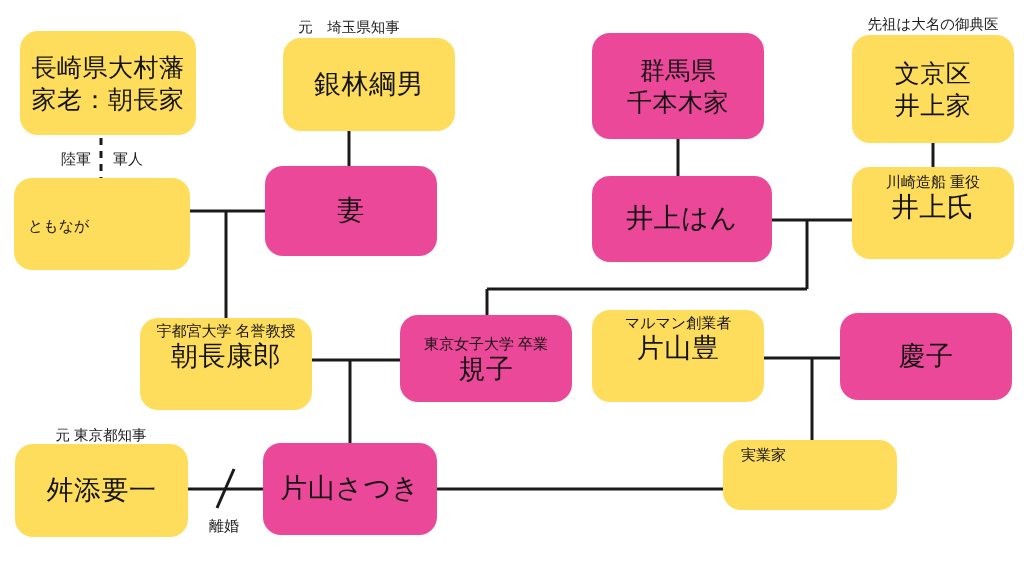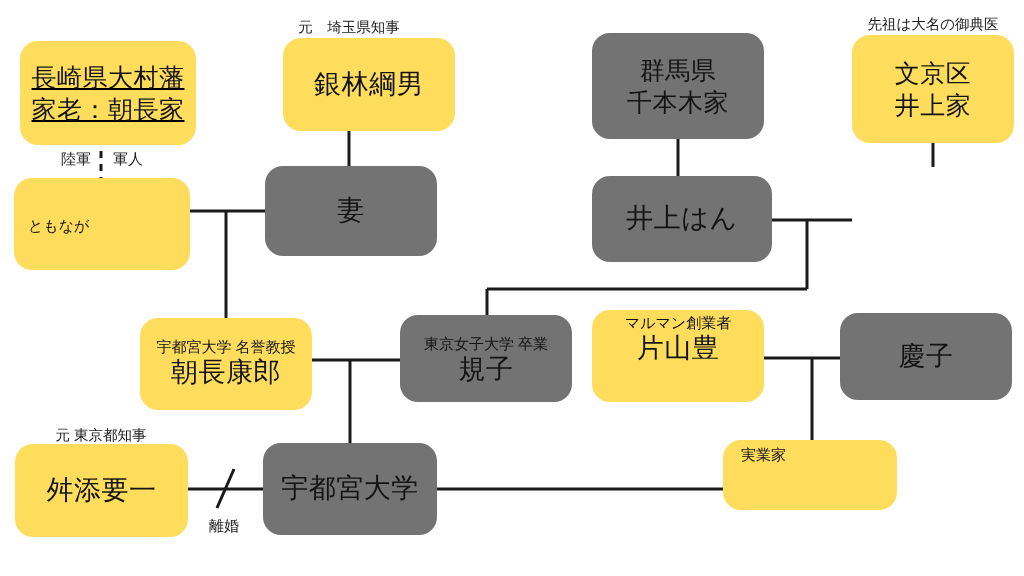--- a/index.html
+++ b/index.html
@@ -32,21 +32,21 @@
     border-radius: 18px;
     display: flex;
     flex-direction: column;
     align-items: center;
     justify-content: center;
     text-align: center;
     line-height: 1.18;
     z-index: 3;
   }
   .node.yellow { background: #FFDD5C; }
-  .node.pink   { background: #737373; }
+  .node.pink   { background: #ec4899; }
   .node .name {
     font-size: 27px;
     color: #131313;
     letter-spacing: 0.5px;
     white-space: nowrap;
   }
   .node .name.two-line {
     font-size: 25px;
     line-height: 1.3;
     white-space: pre-line;
@@ -124,21 +124,21 @@
       <line x1="217" y1="508" x2="234" y2="469"></line>
 
       <line x1="437" y1="489" x2="723" y2="489"></line>
     </g>
   </svg>
 
   <div class="edge-label" style="left:76px; top:150px;">陸軍</div>
   <div class="edge-label" style="left:128px; top:150px;">軍人</div>
   <div class="edge-label" style="left:224px; top:517px;">離婚</div>
 
-  <div class="node yellow" style="left:20px; top:41px; width:176px; height:104px;text-decoration:underline;">
+  <div class="node yellow" style="left:20px; top:31px; width:176px; height:104px;">
     <div class="name two-line">長崎県大村藩
 家老：朝長家</div>
   </div>
 
   <div class="node yellow" style="left:14px; top:178px; width:176px; height:92px; justify-content:center; padding-top:4px;">
     <div class="furigana">ともなが</div>
   </div>
 
   <div class="caption" style="left:349px; top:18px;">元　埼玉県知事</div>
   <div class="node yellow" style="left:263px; top:38px; width:172px; height:93px;margin-left:20px;">
@@ -157,22 +157,26 @@
   <div class="node pink" style="left:592px; top:176px; width:180px; height:86px;">
     <div class="name">井上はん</div>
   </div>
 
   <div class="caption" style="left:933px; top:15px;">先祖は大名の御典医</div>
   <div class="node yellow" style="left:852px; top:35px; width:162px; height:108px;">
     <div class="name two-line">文京区
 井上家</div>
   </div>
 
-
-  <div class="node yellow" style="left:140px; top:318px; width:172px; height:92px; justify-content:flex-start; padding-top:20px;">
+  <div class="node yellow" style="left:852px; top:167px; width:162px; height:92px; justify-content:flex-start; padding-top:6px;">
+    <div class="inner-cap">川崎造船 重役</div>
+    <div class="name">井上氏</div>
+  </div>
+
+  <div class="node yellow" style="left:140px; top:318px; width:172px; height:92px; justify-content:flex-start; padding-top:4px;">
     <div class="inner-cap">宇都宮大学 名誉教授</div>
     <div class="name">朝長康郎</div>
   </div>
 
   <div class="node pink" style="left:400px; top:315px; width:172px; height:87px; justify-content:center; padding-top:4px;">
     <div class="inner-cap">東京女子大学 卒業</div>
     <div class="name">規子</div>
   </div>
 
   <div class="node yellow" style="left:592px; top:310px; width:172px; height:92px; justify-content:flex-start; padding-top:4px;">
@@ -183,20 +187,20 @@
   <div class="node pink" style="left:840px; top:313px; width:172px; height:87px;">
     <div class="name">慶子</div>
   </div>
 
   <div class="caption" style="left:101px; top:426px;">元 東京都知事</div>
   <div class="node yellow" style="left:15px; top:444px; width:173px; height:93px;">
     <div class="name">舛添要一</div>
   </div>
 
   <div class="node pink" style="left:263px; top:443px; width:174px; height:92px;">
-    <div class="name">宇都宮大学</div>
+    <div class="name">片山さつき</div>
   </div>
 
   <div class="node yellow" style="left:723px; top:440px; width:174px; height:70px; justify-content:flex-start; padding-top:6px;">
     <div class="inner-cap" style="align-self:flex-start; margin-left:18px;">実業家</div>
   </div>
 
 </div>
 
 </body></html>

